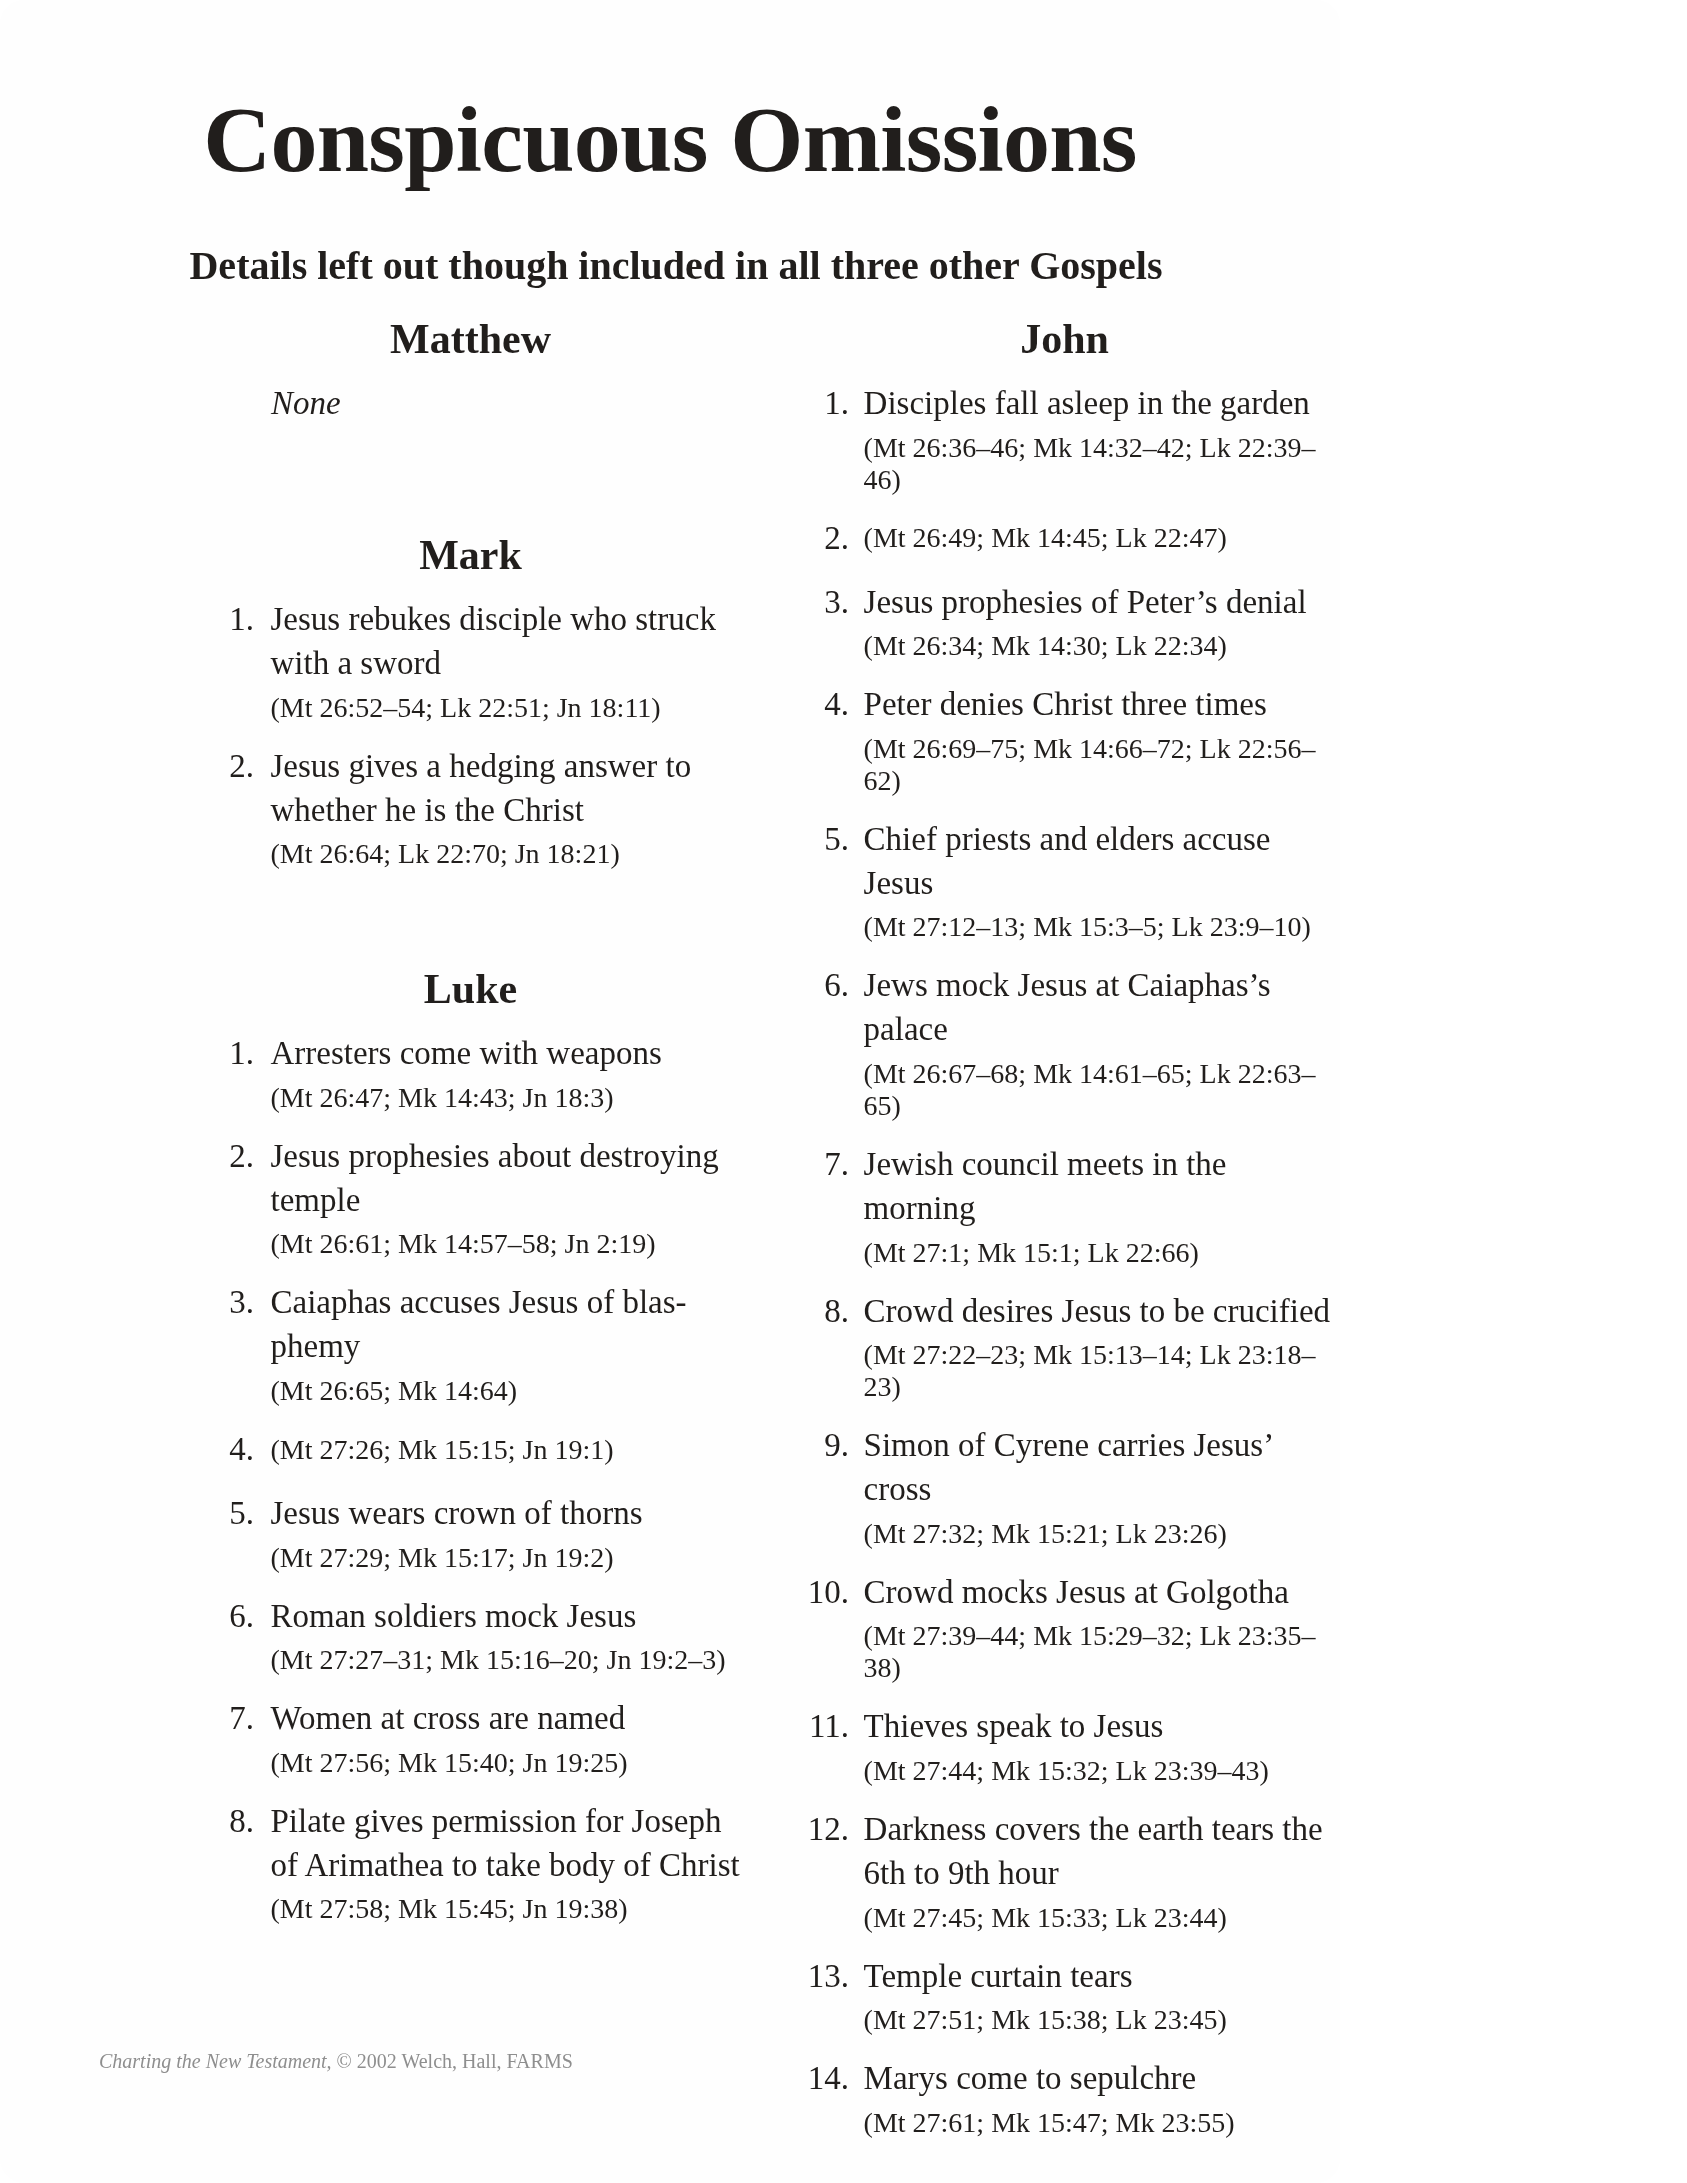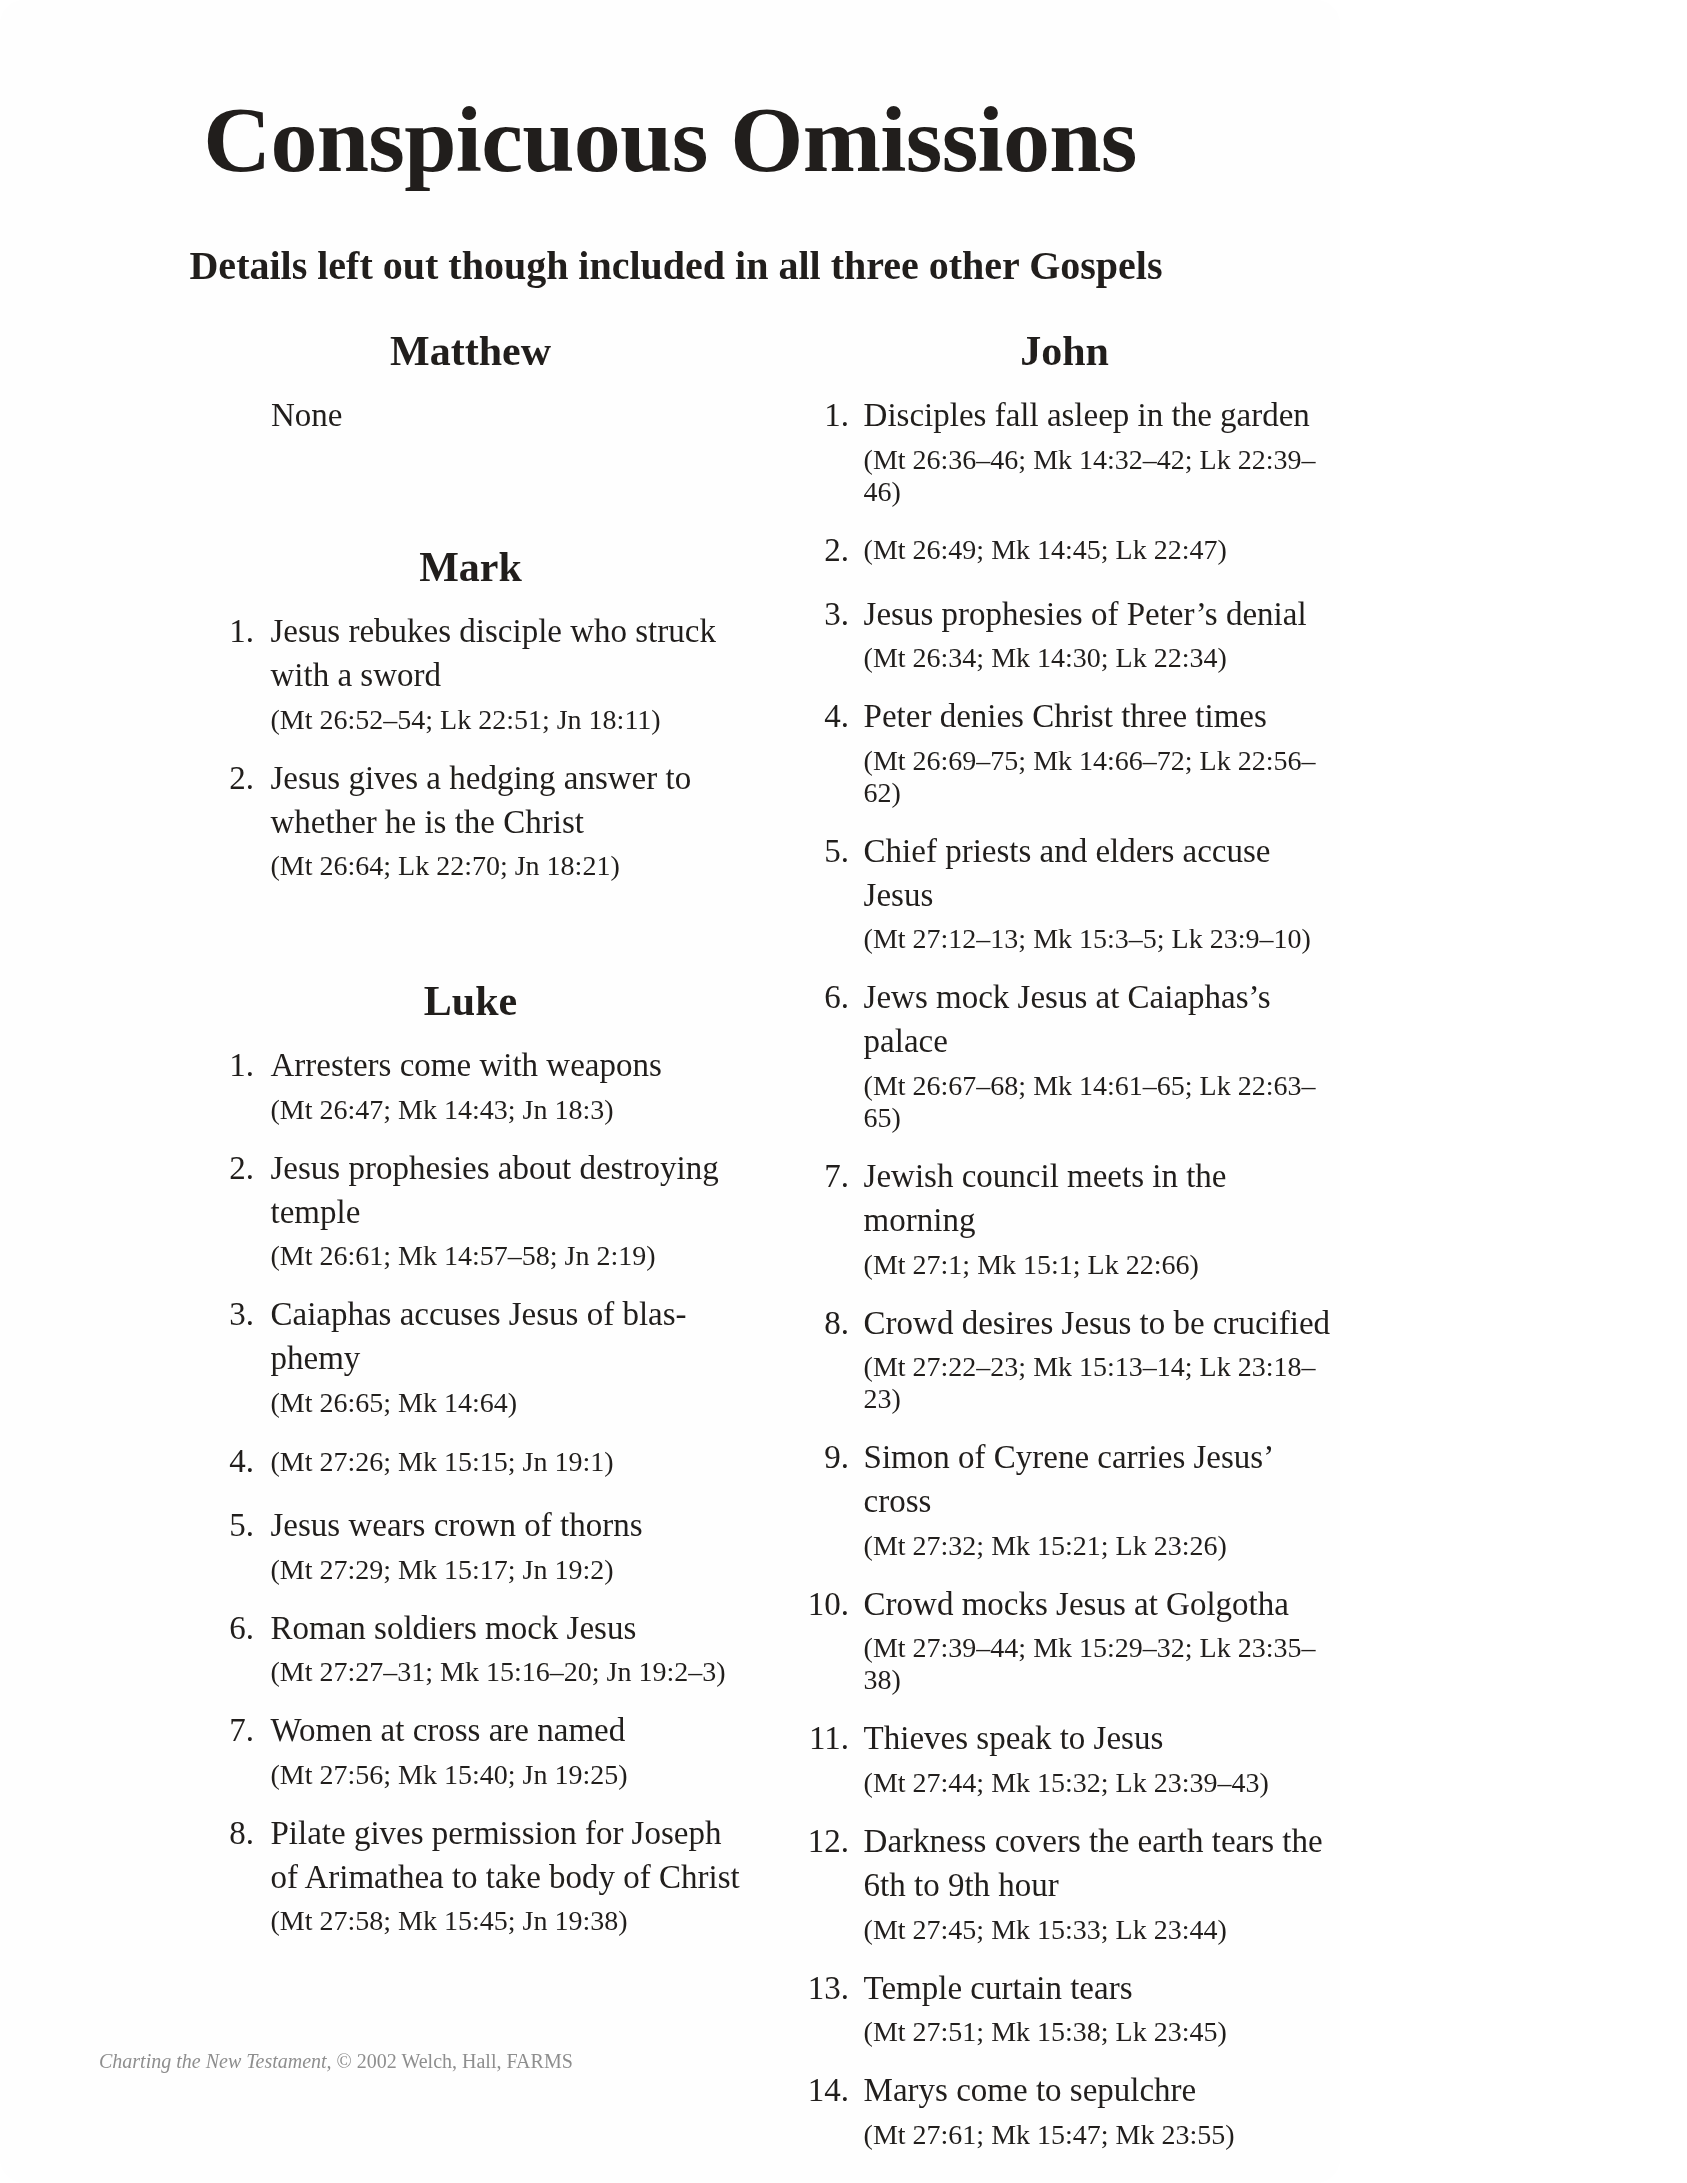--- a/index.html
+++ b/index.html
@@ -13,32 +13,32 @@
 
   .title {
     margin: 85px 0 0; text-align: center;
     font-size: 94px; line-height: 108px; font-weight: 700; letter-spacing: -0.7px;
   }
   .subtitle {
     margin: 50px 0 0; text-align: center;
     font-size: 40px; line-height: 46px; font-weight: 700; padding-left: 12px;
   }
 
-  .columns { display: flex; margin-top: 38px; align-items: flex-start; }
+  .columns { display: flex; margin-top: 26px; align-items: flex-start; }
   .col { width: 662px; }
   .col-left  { margin-left: 218px; }
   .col-right { margin-left: 20px; }
 
   .col-heading {
     font-size: 42px; line-height: 49px; font-weight: 700;
     text-align: center; margin: 0 0 17px;
   }
   .col-left .col-heading { padding-right: 46px; }
 
-  .none-label { font-size: 33px; line-height: 44px; margin-left: 53px; }
+  .none-label { font-size: 33px; line-height: 44px; margin-left: 53px; font-style: italic; }
 
   .section-mark { margin-top: 106px; }
   .section-luke { margin-top: 95px; }
 
   .item { display: flex; margin-bottom: 20px; }
   .num {
     flex: 0 0 36px; text-align: right; margin-right: 16.5px;
     font-size: 33px; line-height: 44px;
   }
   .col-right .num { flex: 0 0 60px; margin-right: 14.6px; }

